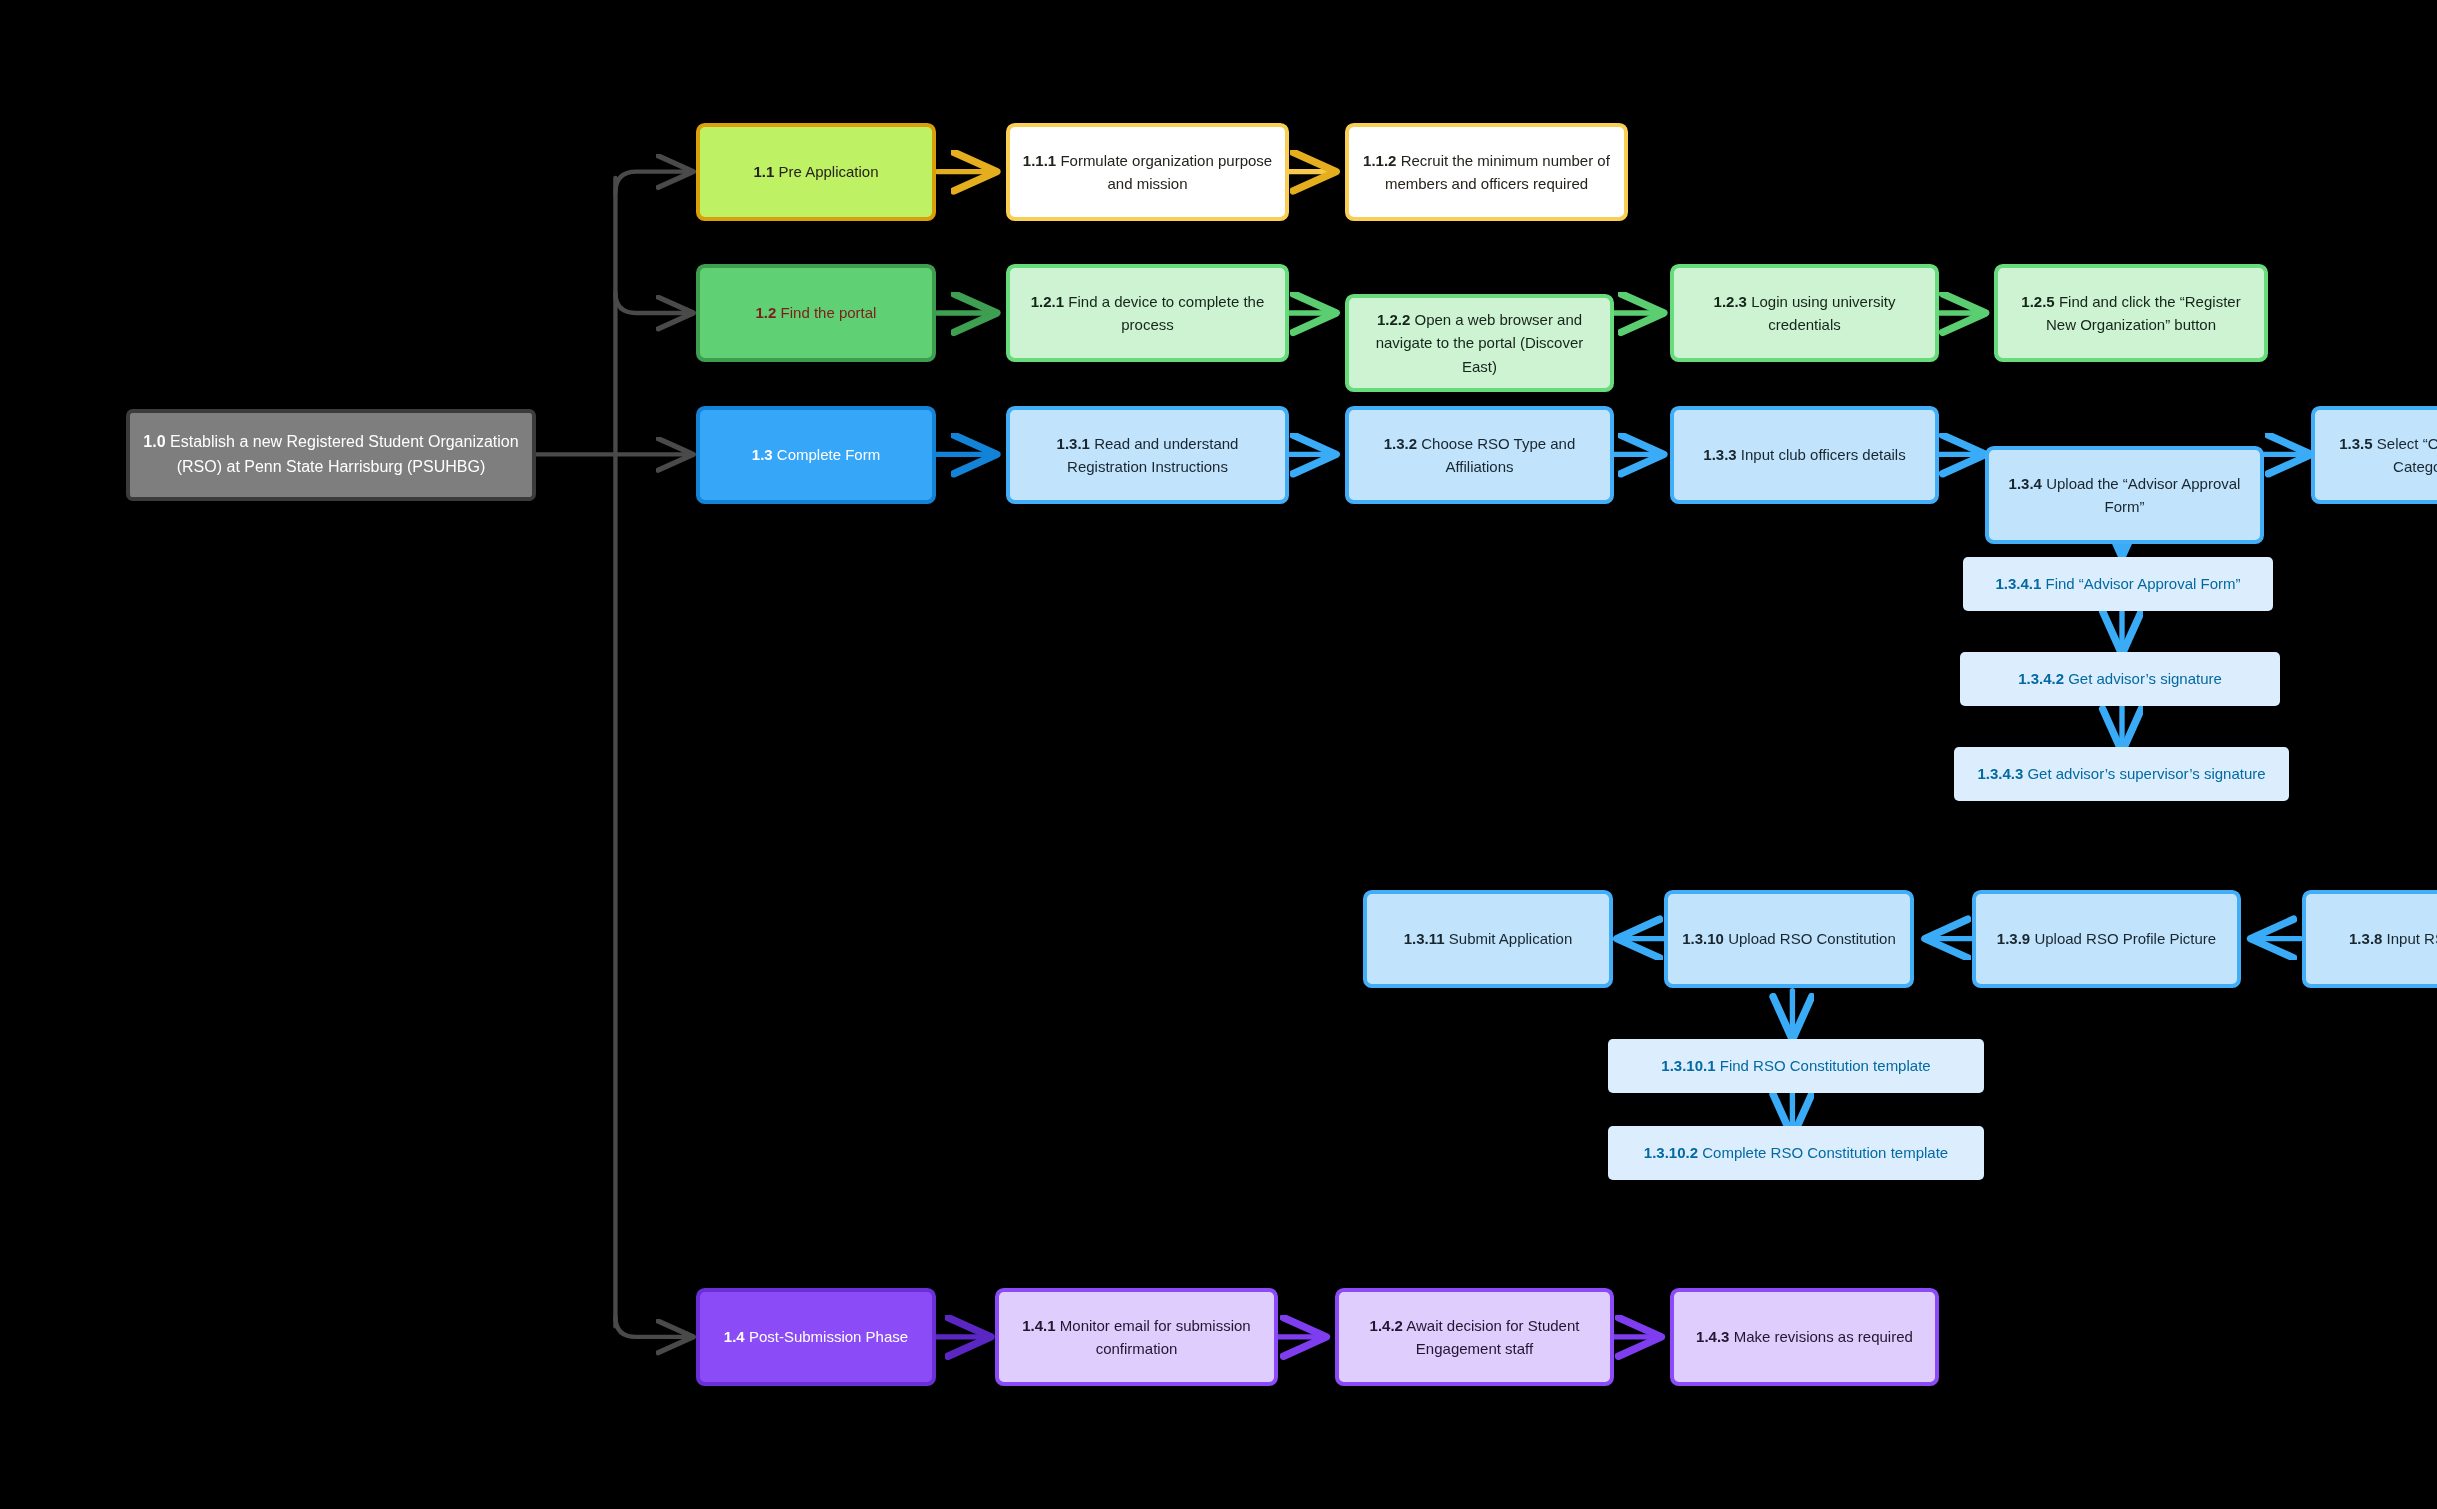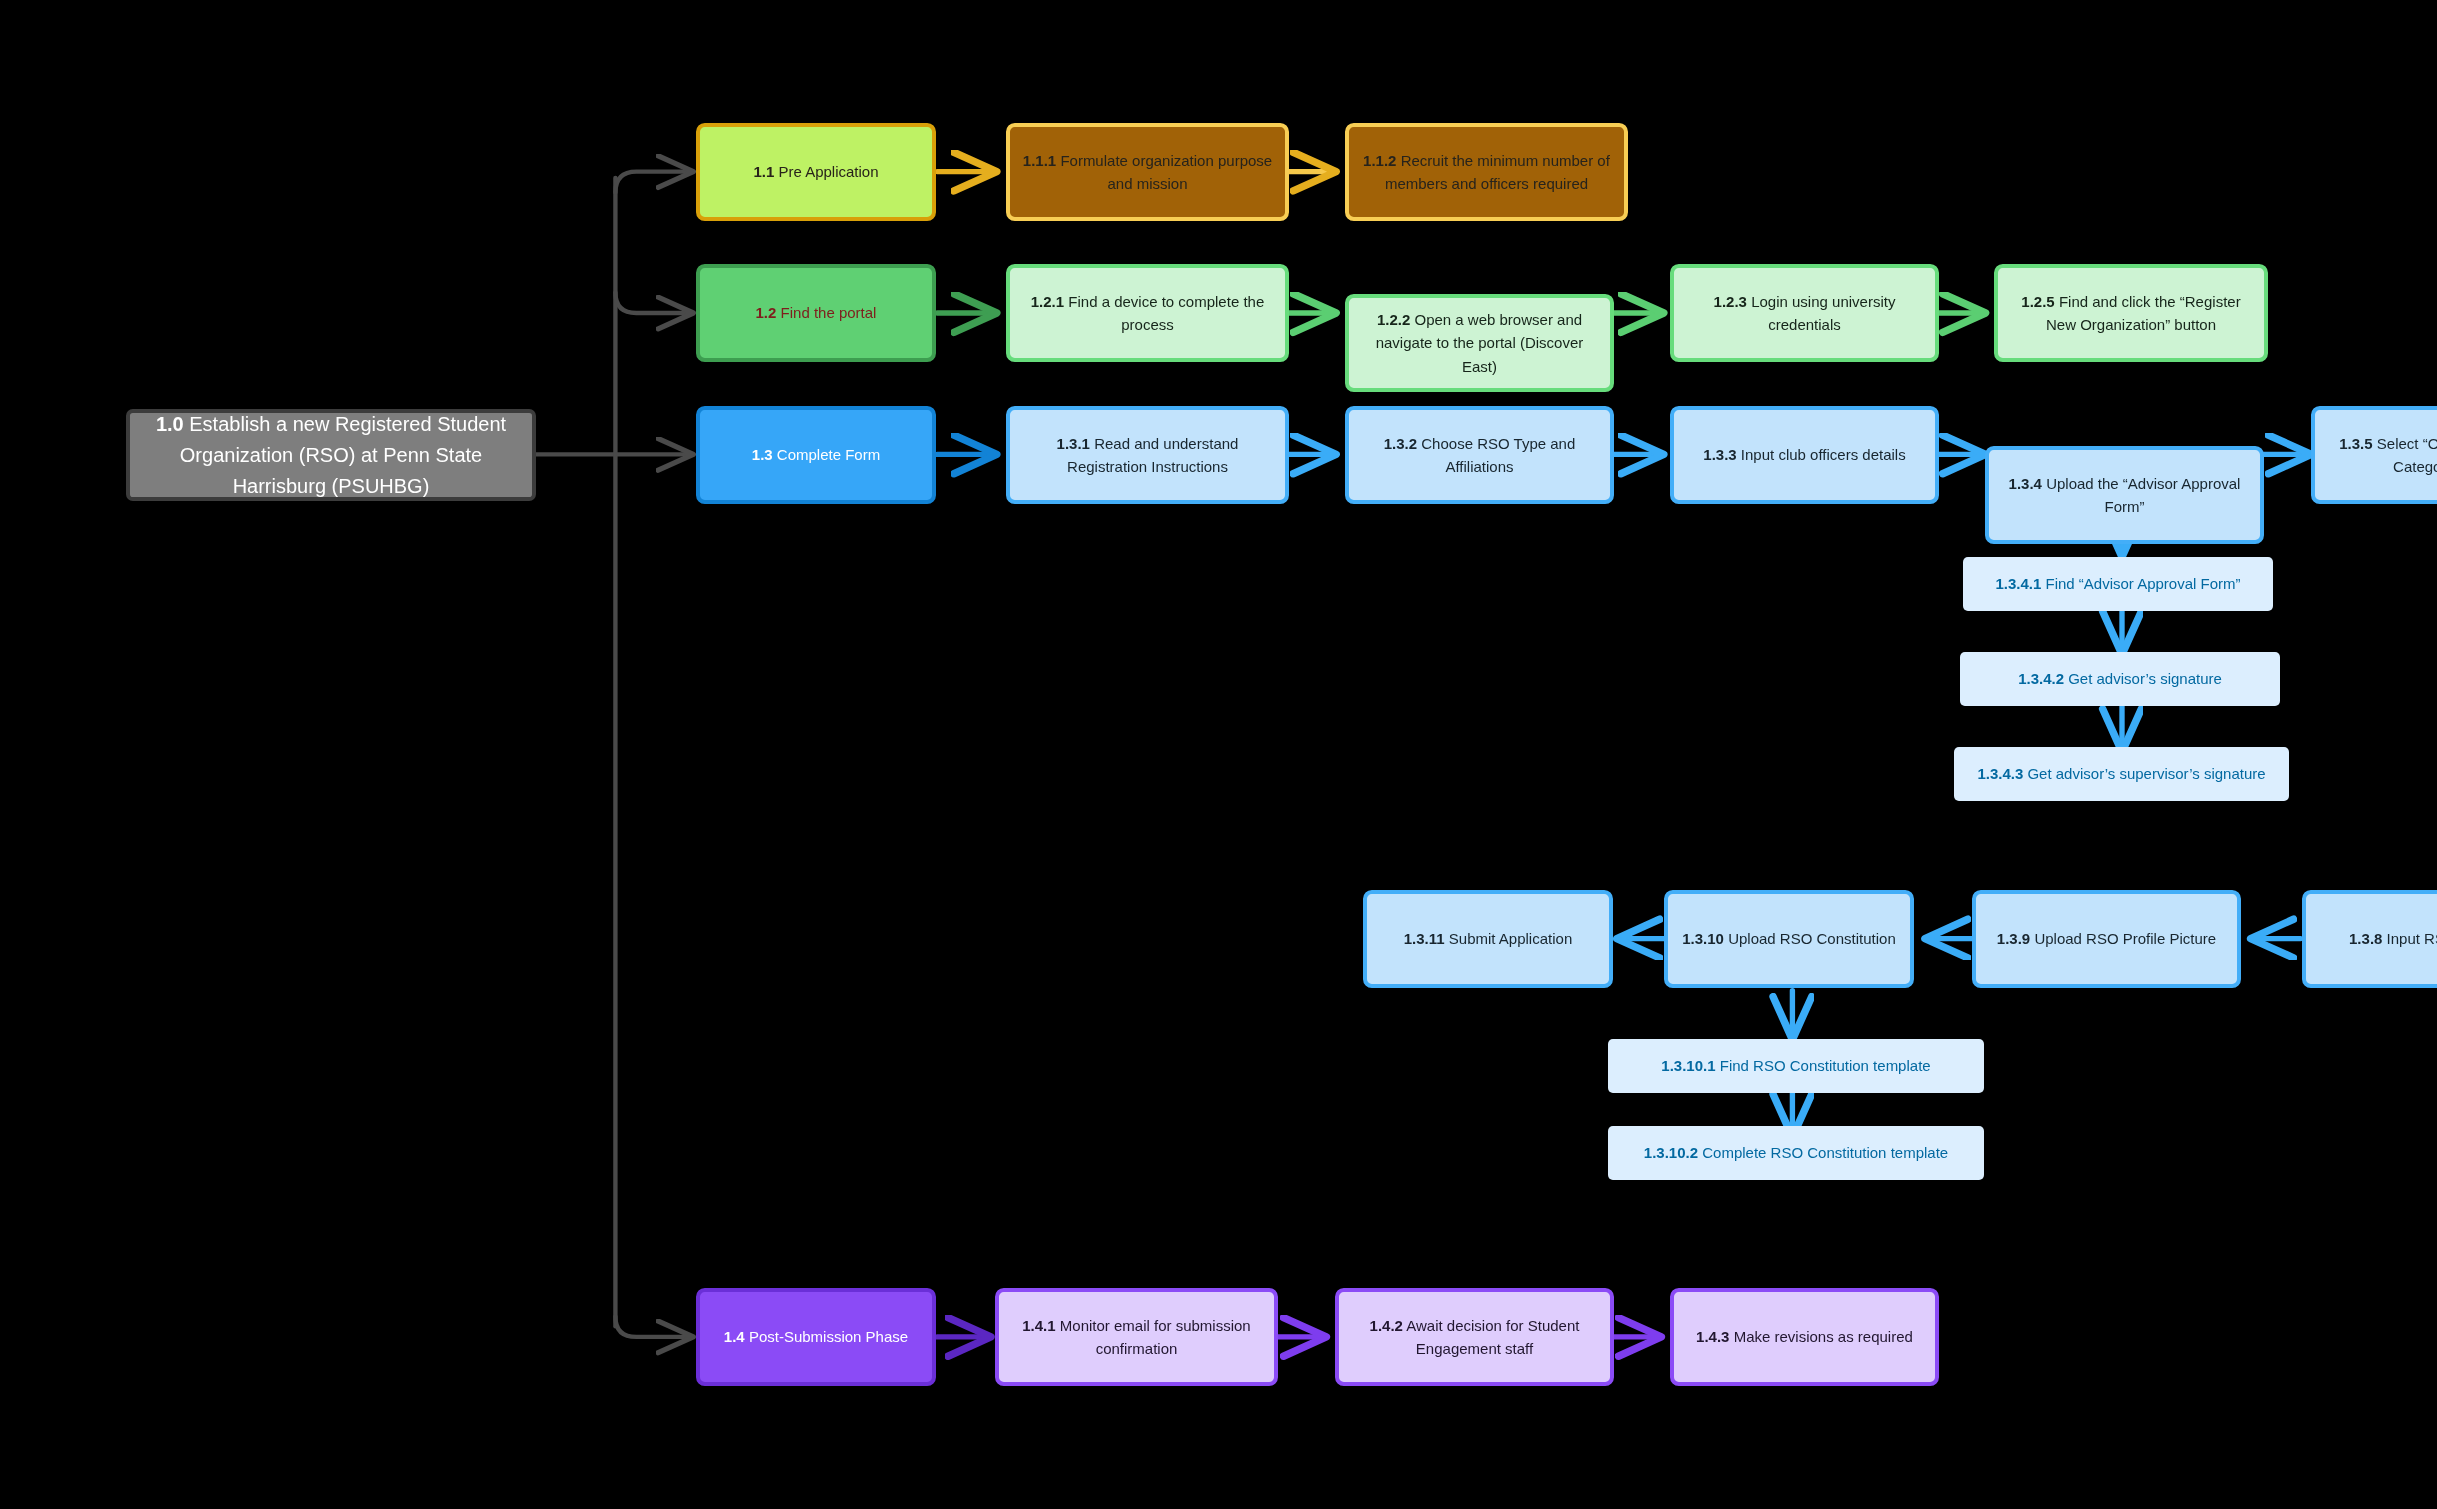--- a/index.html
+++ b/index.html
@@ -46,34 +46,34 @@
   .node b {
     font-weight: 700;
   }
 
   
   .n-root {
     background: #7E7E7E;
     border-color: #3C3C3C;
     border-width: 4.4px;
     color: #FFFFFF;
-    font-size: 20px;
+    font-size: 16px;
     border-radius: 6.8px;
   }
 
   
   .n-yellow-main {
     background: #bef264;
     border-color: #D9A009;
     border-width: 4.4px;
     color: #28231A;
     font-size: 15px;
   }
   .n-yellow-sub {
-    background: #a16207;
+    background: #ffffff;
     border-color: #F8CE54;
     border-width: 4.4px;
     color: #26231C;
     font-size: 15px;
   }
 
   
   .n-green-main {
     background: #5FD073;
     border-color: #3D9E50;

